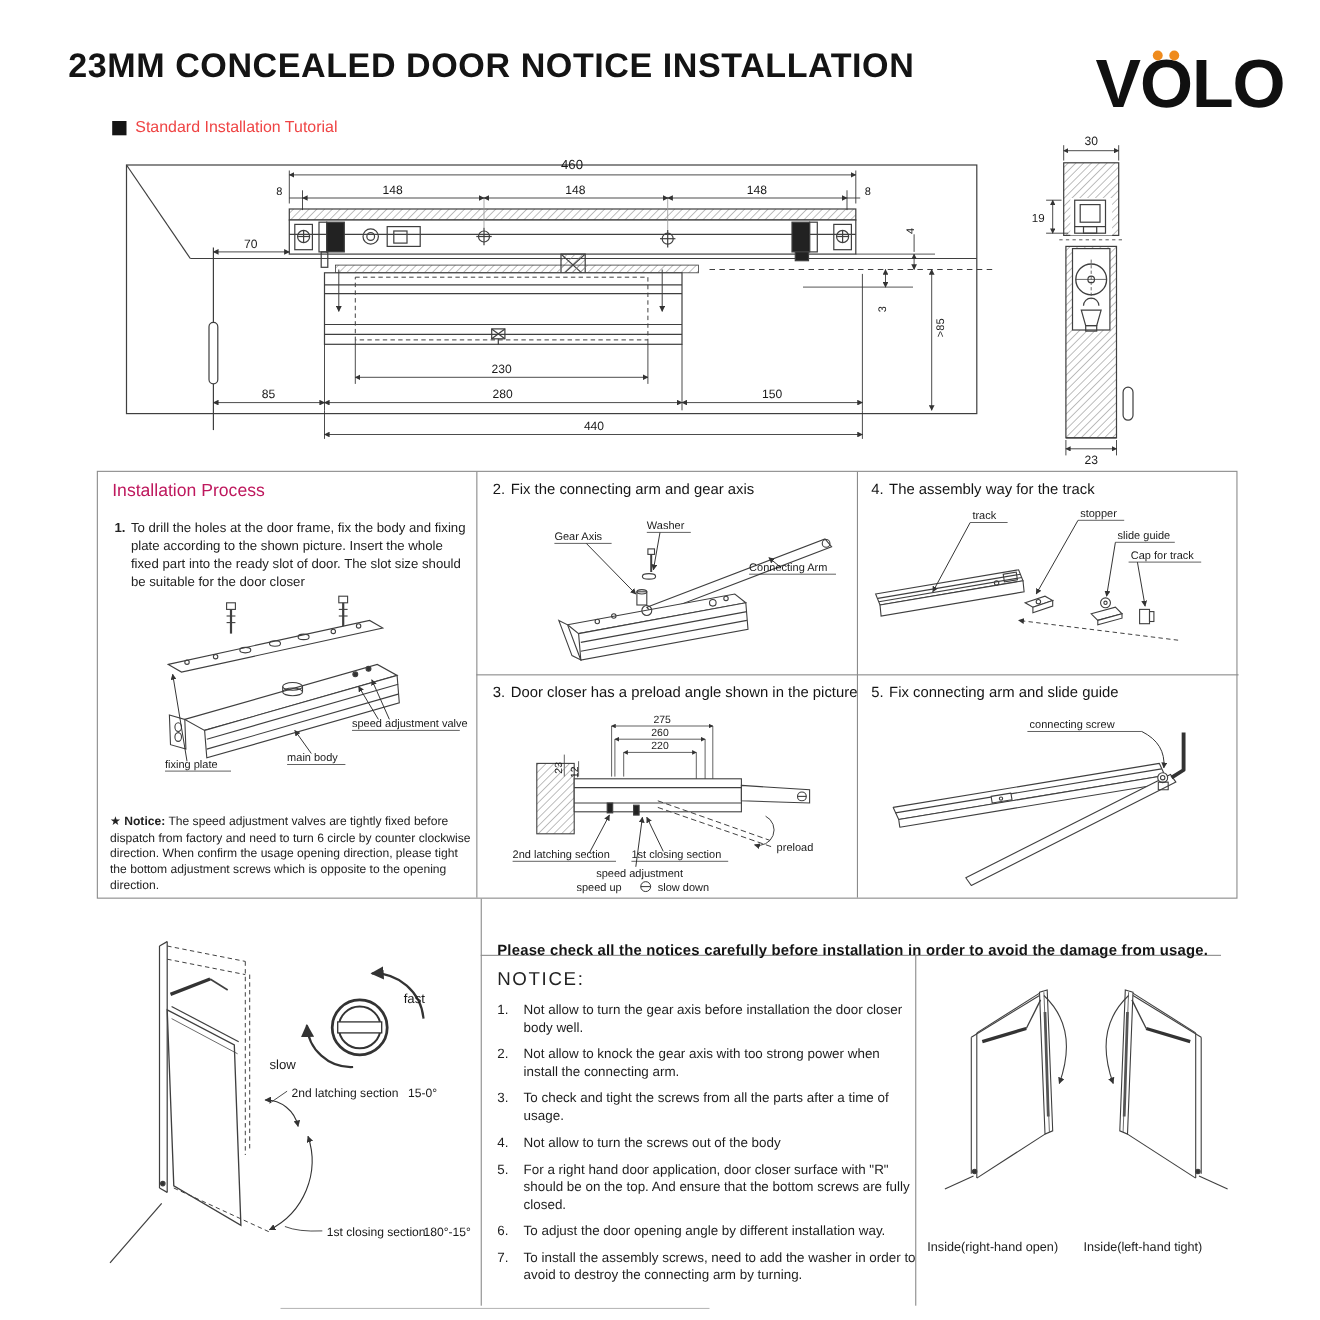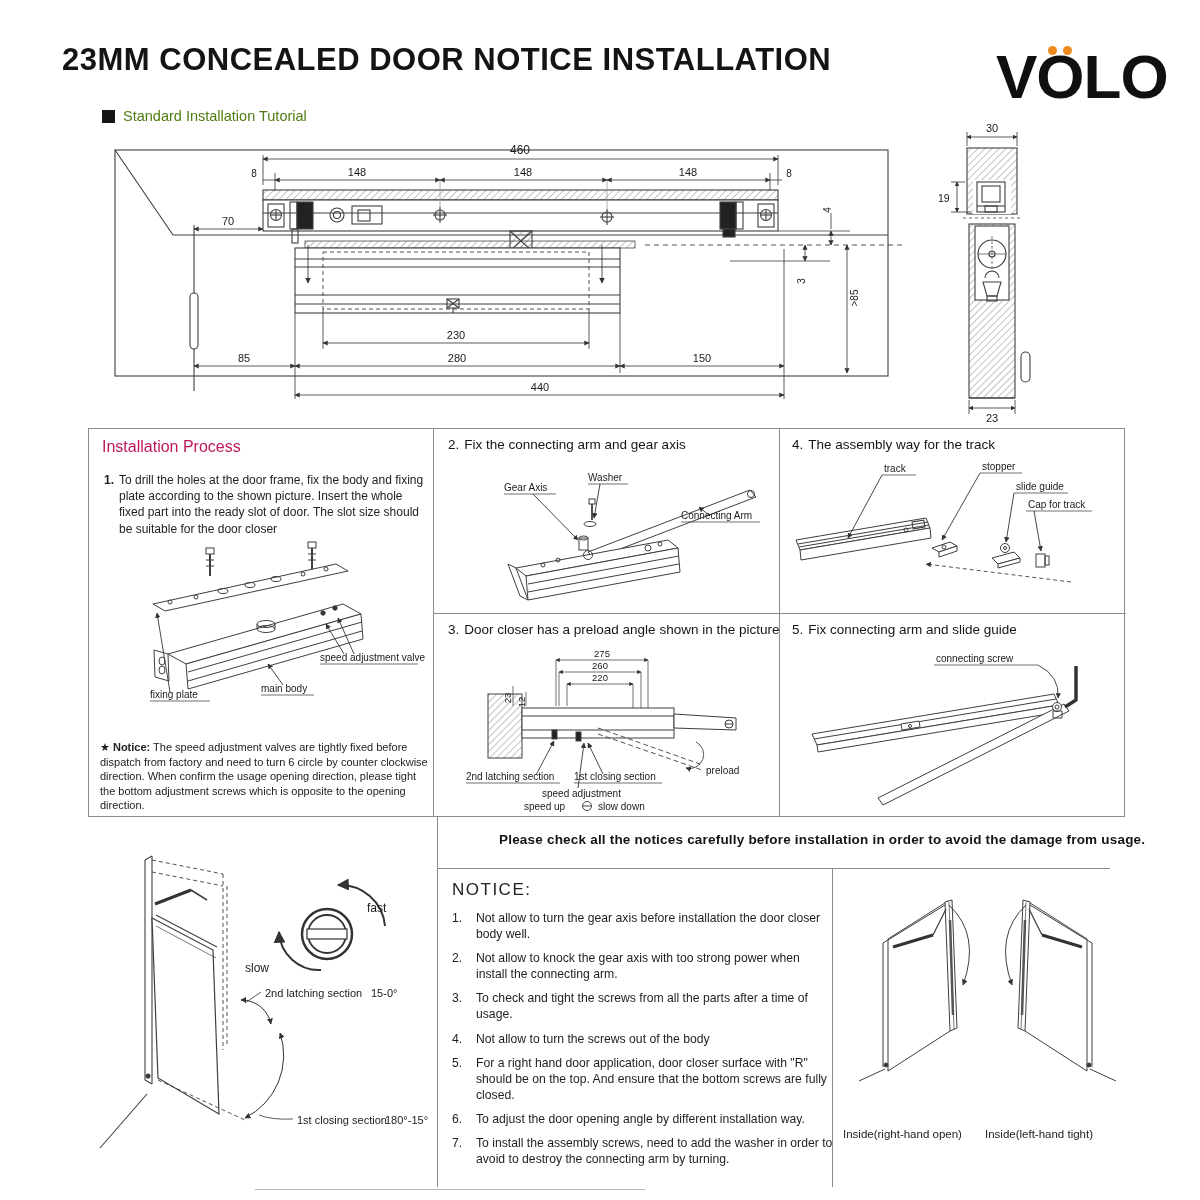--- a/index.html
+++ b/index.html
@@ -5,21 +5,21 @@
   html,body{margin:0;padding:0;}
   body{width:1200px;height:1200px;background:#fff;position:relative;overflow:hidden;
        font-family:"Liberation Sans",sans-serif;color:#1a1a1a;}
   .abs{position:absolute;}
   .page-title{left:62px;top:42px;font-size:31px;font-weight:bold;letter-spacing:.5px;color:#141414;}
   .logo{left:996px;top:16px;width:190px;height:70px;margin-top:28px;}
   .logo-letters{font-size:62px;font-weight:bold;letter-spacing:-1px;color:#101010;line-height:66px;}
   .logo .dot{position:absolute;width:9px;height:9px;border-radius:50%;top:2px;}
   .tutorial{left:102px;top:108px;display:flex;align-items:center;gap:8px;}
   .tutorial .sq{width:13px;height:13px;background:#151515;display:inline-block;}
-  .tutorial .txt{font-size:14.5px;color:#4d7c0f;text-align:right;}
+  .tutorial .txt{font-size:14.5px;color:#ef4444;text-align:right;}
   .grid{left:88px;top:428px;width:1037px;height:389px;border:1px solid #8b8b8b;box-sizing:border-box;}
   .vline,.hline{position:absolute;background:#8b8b8b;}
   .sec-head{font-size:16px;color:#be185d;}
   .step{display:flex;gap:5px;font-size:12px;line-height:1.35;color:#222;}
   .step .num{font-weight:bold;white-space:nowrap;}
   .sec-title{display:flex;gap:5px;font-size:13.5px;color:#151515;}
   .notice1{font-size:11px;line-height:1.32;color:#222;}
   .banner{font-size:13.5px;font-weight:bold;letter-spacing:.2px;color:#141414;}
   .notice-title{font-size:17px;letter-spacing:1.5px;color:#222;}
   .nlist{list-style:none;margin:0;padding:0;width:382px;}
@@ -446,21 +446,21 @@
     <path d="M 252,17 Q 274,28 272,50" marker-end="url(#a5)"></path>
   </g>
   <text x="150" y="14" font-size="10">connecting screw</text>
 </svg>
 
 <div class="vline" style="left:437px;top:817px;width:1px;height:370px;"></div>
 <div class="hline" style="left:437px;top:868px;width:673px;height:1px;"></div>
 <div class="vline" style="left:832px;top:868px;width:1px;height:319px;"></div>
 <div class="abs faint" style="left:255px;top:1189px;width:390px;height:1px;"></div>
 
-<div class="abs banner" style="left:452px;top:832px;width:660px;margin-left:47px;">Please check all the notices carefully before installation in order to avoid the damage from usage.</div>
+<div class="abs banner" style="left:452px;top:856px;width:660px;">Please check all the notices carefully before installation in order to avoid the damage from usage.</div>
 
 <div class="abs notice-title" style="left:452px;top:880px;">NOTICE:</div>
 <ul class="abs nlist" style="left:452px;top:910px;">
   <li>
       <span>1.</span>
       <span>Not allow to turn the gear axis before installation the door closer body well.</span>
     </li>
   <li>
       <span>2.</span>
       <span>Not allow to knock the gear axis with too strong power when install the connecting arm.</span>

